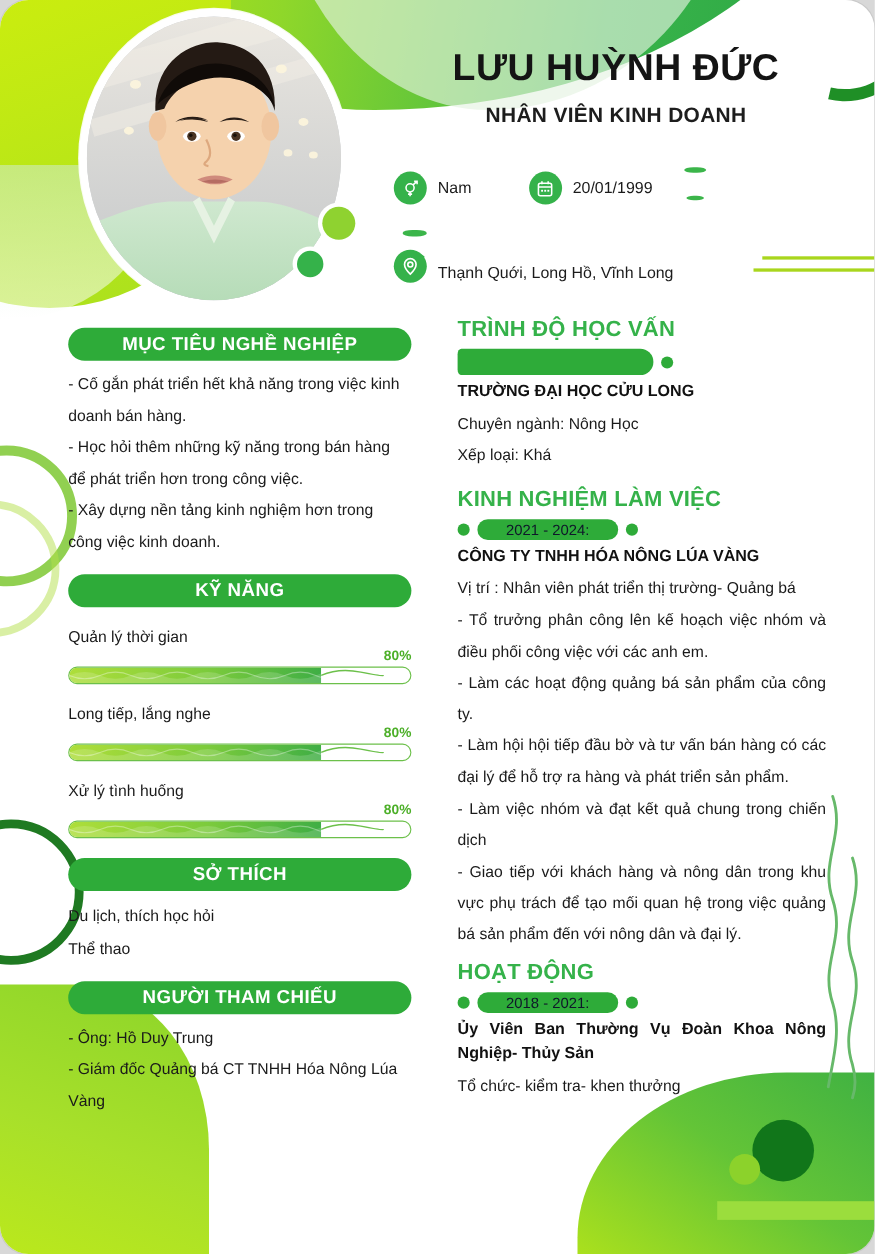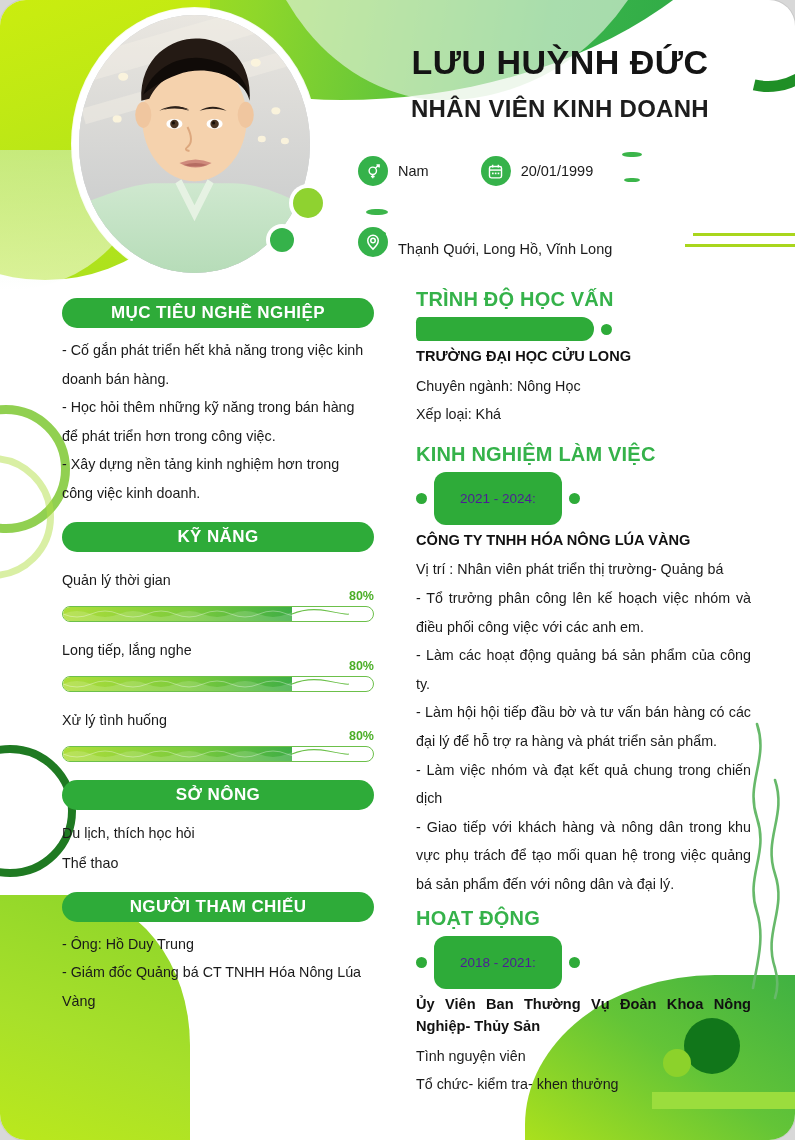--- a/index.html
+++ b/index.html
@@ -60,21 +60,21 @@
   #photo{width:100%;height:100%;border-radius:50%;overflow:hidden;position:relative;background:#c9cdd0;}
   #dotPh1{left:293px;top:188px;width:30px;height:30px;border-radius:50%;background:#8fd230;
           box-shadow:0 0 0 4px #fff;}
   #dotPh2{left:270px;top:228px;width:24px;height:24px;border-radius:50%;background:#35b24a;
           box-shadow:0 0 0 4px #fff;}
 
   
   #hdr{position:absolute;left:340px;top:44px;width:440px;}
   #name{font-size:34px;font-weight:bold;color:#141414;letter-spacing:.5px;text-align:center;
         line-height:1.1;margin:0;}
-  #role{font-size:24px;font-weight:bold;color:#1d1d1d;text-align:center;margin:14px 0 0 0;letter-spacing:.3px;}
+  #role{font-size:19px;font-weight:bold;color:#1d1d1d;text-align:center;margin:14px 0 0 0;letter-spacing:.3px;}
   #meta{position:absolute;left:358px;top:156px;display:flex;align-items:center;gap:10px;}
   #meta2{position:absolute;left:358px;top:227px;display:flex;align-items:flex-end;gap:10px;}
   .micon{width:30px;height:30px;border-radius:50%;background:#35b24a;display:flex;align-items:center;
          justify-content:center;flex:0 0 auto;}
   .micon svg{display:block;}
   .mtxt{font-size:14.5px;color:#1b1b1b;}
   .gap{width:32px;}
 
   
   #leftCol{position:absolute;left:62px;top:298px;width:312px;}
@@ -87,21 +87,21 @@
   .skpct{font-size:12.5px;color:#4caf28;font-weight:bold;text-align:right;margin-bottom:3px;}
   .skbar{position:relative;height:14px;border-radius:9px;border:1.3px solid #6cc04a;overflow:hidden;background:#fff;}
   .skbar svg{position:absolute;left:0;top:0;}
   .hobbyline{font-size:14.3px;color:#1a1a1a;line-height:2.1;}
 
   
   #rightCol{position:absolute;left:405px;top:288px;width:335px;margin-left:11px;}
   .rhead{color:#35b24a;font-size:20px;font-weight:bold;letter-spacing:.2px;margin:0 0 6px 0;}
   .datewrap{display:flex;align-items:center;gap:7px;margin:6px 0 4px 0;}
   .ddot{width:11px;height:11px;border-radius:50%;background:#2eab39;flex:0 0 auto;}
-  .dpill{background:#2eab39;color:#4c1d95;border-radius:12px;padding:19px 26px;font-size:13.5px;
+  .dpill{background:#2eab39;color:#0f172a;border-radius:12px;padding:2px 26px;font-size:13.5px;
          text-align:right;}
   .redact{height:24px;background:#2eab39;border-radius:4px 14px 14px 4px/6px 14px 14px 6px;width:178px;}
   .rbold{font-size:14.6px;font-weight:bold;color:#111;margin:2px 0 4px 0;line-height:1.55;}
   .rtxt{font-size:14.3px;color:#1a1a1a;line-height:2.0;text-align:justify;margin:0;}
   .rtxt.jf{text-align:justify;text-align-last:left;}
   .rline{font-size:14.3px;color:#1a1a1a;line-height:2.0;margin:0;}
   .sp8{height:8px;}
   .sp14{height:14px;}
 </style>
 </head>
@@ -296,21 +296,21 @@
             <rect x="0" y="0" width="229" height="14" fill="url(#sg0)"></rect>
             <path d="M0,7 q14,-6 28,0 t28,0 t28,0 t28,0 t28,0 t28,0 t28,0 t28,0 t28,0 V14 H0 Z" fill="#ffffff" opacity=".16"></path>
             <path d="M0,7 q14,6 28,0 t28,0 t28,0 t28,0 t28,0 t28,0 t28,0 t28,0 t28,0" fill="none" stroke="#ffffff" stroke-width="1" opacity=".35"></path>
           </g>
           <path d="M229,7 q16,-7 36,-3 t21,3" fill="none" stroke="#6cc04a" stroke-width="1.2"></path>
         </svg>
       </div>
     </div>
 
     <div style="height:18px"></div>
-    <div class="pill">SỞ NÔNG</div>
+    <div class="pill">SỞ THÍCH</div>
     <div class="hobbyline">Du lịch, thích học hỏi</div>
     <div class="hobbyline">Thể thao</div>
 
     <div style="height:14px"></div>
     <div class="pill">NGƯỜI THAM CHIẾU</div>
     <div class="ltxt">
       <p>- Ông: Hồ Duy Trung</p>
       <p>- Giám đốc Quảng bá CT TNHH Hóa Nông Lúa Vàng</p>
     </div>
   </div>
@@ -342,17 +342,16 @@
     <p class="rtxt jf">- Giao tiếp với khách hàng và nông dân trong khu vực phụ trách để tạo mối quan hệ trong việc quảng bá sản phẩm đến với nông dân và đại lý.</p>
 
     <div class="sp8"></div>
     <h2 class="rhead">HOẠT ĐỘNG</h2>
     <div class="datewrap">
       <span class="ddot"></span>
       <span class="dpill">2018 - 2021:</span>
       <span class="ddot"></span>
     </div>
     <div class="rbold" style="text-align:justify;text-align-last:left">Ủy Viên Ban Thường Vụ Đoàn Khoa Nông Nghiệp- Thủy Sản</div>
-    <p class="rline">Tình nguyện viên</p>
     <p class="rline">Tổ chức- kiểm tra- khen thưởng</p>
   </div>
 
 </div>
 
 </body></html>

